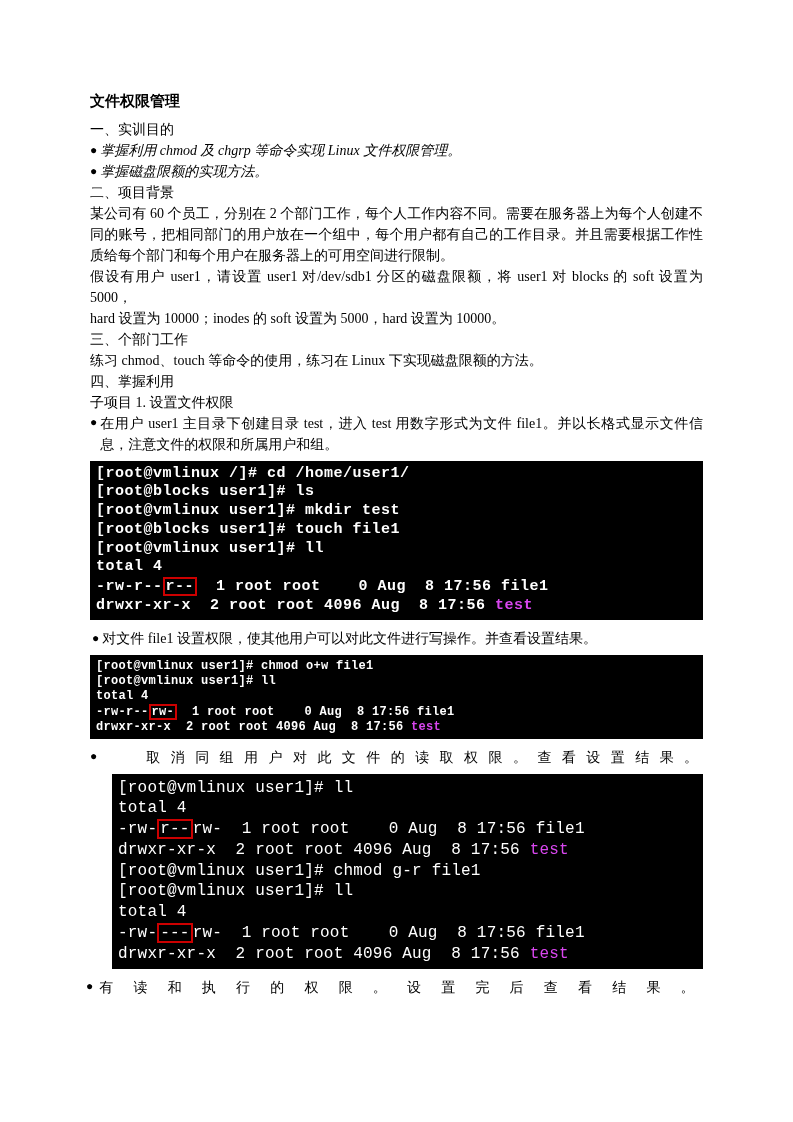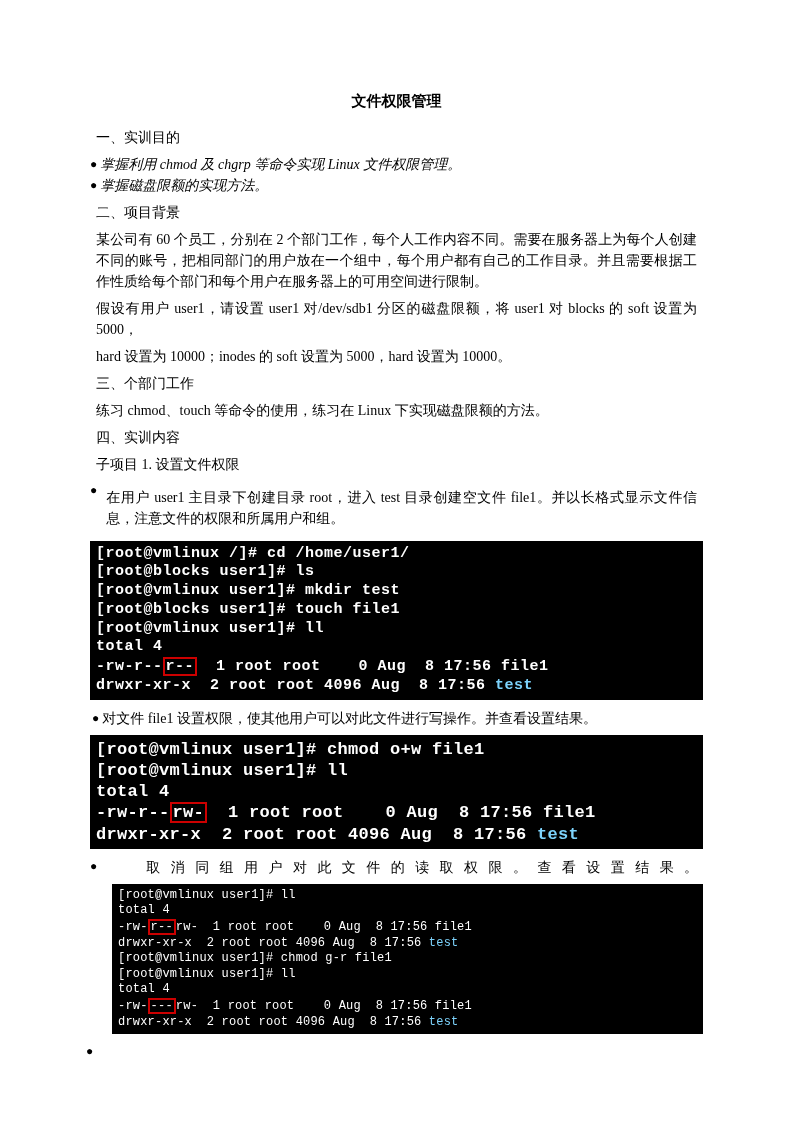--- a/index.html
+++ b/index.html
@@ -8,46 +8,45 @@
     height: 1122px;
     background: #fff;
     font-family: "SimSun", "宋体", serif;
     font-size: 14px;
     line-height: 1.5;
     color: #000;
     padding: 90px 90px 40px 90px;
     position: relative;
   }
   .title {
-    text-align: center;
     font-weight: bold;
     font-size: 15px;
-    margin-bottom: 14px;
+    margin-bottom: 6px;
   }
-  .para { margin: 6px; text-align: justify; text-justify: inter-ideograph; }
+  .para { margin: 0; text-align: justify; text-justify: inter-ideograph; }
   .bullet { margin: 0; font-style: italic; }
   .bullet::before { content: "●   "; font-size: 12px; position: relative; top: -1px;}
   .bullet-inline { margin: 2px; }
   .bullet-inline::before { content: "● "; font-size: 12px; position: relative; top: -1px;}
   .terminal {
     background: #000;
     color: #fff;
     font-family: "Courier New", monospace;
     font-size: 15px;
     line-height: 1.25;
     padding: 4px 6px;
     white-space: pre;
     margin: 6px 0 8px 0;
     font-weight: bold;
     letter-spacing: 0.5px;
   }
-  .terminal.small { font-size: 17px; letter-spacing: 0.3px; }
-  .terminal.tiny { font-size: 12px; letter-spacing: 0.2px; line-height: 1.3; font-weight: normal; margin-left: 22px;}
+  .terminal.small { font-size: 12px; letter-spacing: 0.3px; }
+  .terminal.tiny { font-size: 16px; letter-spacing: 0.2px; line-height: 1.3; font-weight: normal; margin-left: 22px;}
   .hl { border: 2px solid #c00; padding: 0 1px; display: inline-block; line-height: 1; }
-  .blue { color: #7dd3fc; }
+  .blue { color: #d946ef; }
   .spaced {
     letter-spacing: 0.35em;
     text-align: justify;
     text-align-last: justify;
     margin-left: 40px;
   }
   .spaced-more {
     letter-spacing: 0.6em;
     text-align: justify;
     text-align-last: justify;
@@ -66,26 +65,26 @@
 <p class="bullet">掌握磁盘限额的实现方法。</p>
 
 <p class="para">二、项目背景</p>
 <p class="para">某公司有 60 个员工，分别在 2 个部门工作，每个人工作内容不同。需要在服务器上为每个人创建不同的账号，把相同部门的用户放在一个组中，每个用户都有自己的工作目录。并且需要根据工作性质给每个部门和每个用户在服务器上的可用空间进行限制。</p>
 <p class="para">假设有用户 user1，请设置 user1  对/dev/sdb1 分区的磁盘限额，将  user1  对 blocks 的  soft 设置为 5000，</p>
 <p class="para">hard 设置为 10000；inodes 的 soft 设置为 5000，hard  设置为 10000。</p>
 
 <p class="para">三、个部门工作</p>
 <p class="para">练习 chmod、touch 等命令的使用，练习在 Linux 下实现磁盘限额的方法。</p>
 
-<p class="para">四、实训内容</p>
+<p class="para">四、掌握利用</p>
 <p class="para">子项目 1.  设置文件权限</p>
 
 <div class="j-wrap">
   <span style="font-size:12px;">●&nbsp;</span>
-  <div class="j-body para">在用户 user1 主目录下创建目录 root，进入 test 目录创建空文件 file1。并以长格式显示文件信息，注意文件的权限和所属用户和组。</div>
+  <div class="j-body para">在用户 user1 主目录下创建目录 test，进入 test 用数字形式为文件 file1。并以长格式显示文件信息，注意文件的权限和所属用户和组。</div>
 </div>
 
 <div class="terminal"><span>[root@vmlinux /]# cd /home/user1/</span>
 <span>[root@blocks user1]# ls</span>
 <span>[root@vmlinux user1]# mkdir test</span>
 <span>[root@blocks user1]# touch file1</span>
 <span>[root@vmlinux user1]# ll</span>
 <span>total 4</span>
 <span>-rw-r--</span><span class="hl">r--</span><span>  1 root root    0 Aug  8 17:56 file1</span>
 <span>drwxr-xr-x  2 root root 4096 Aug  8 17:56 </span><span class="blue">test</span></div>
@@ -109,14 +108,15 @@
 <span>drwxr-xr-x  2 root root 4096 Aug  8 17:56 </span><span class="blue">test</span>
 <span>[root@vmlinux user1]# chmod g-r file1</span>
 <span>[root@vmlinux user1]# ll</span>
 <span>total 4</span>
 <span>-rw-</span><span class="hl">---</span><span>rw-  1 root root    0 Aug  8 17:56 file1</span>
 <span>drwxr-xr-x  2 root root 4096 Aug  8 17:56 </span><span class="blue">test</span></div>
 
 <div class="j-wrap last-bullet">
   <span style="font-size:12px;">●&nbsp;&nbsp;</span>
   <div class="j-body">
+    <p class="spaced-more">有读和执行的权限。设置完后查看结果。</p>
   </div>
 </div>
 
 </body></html>

